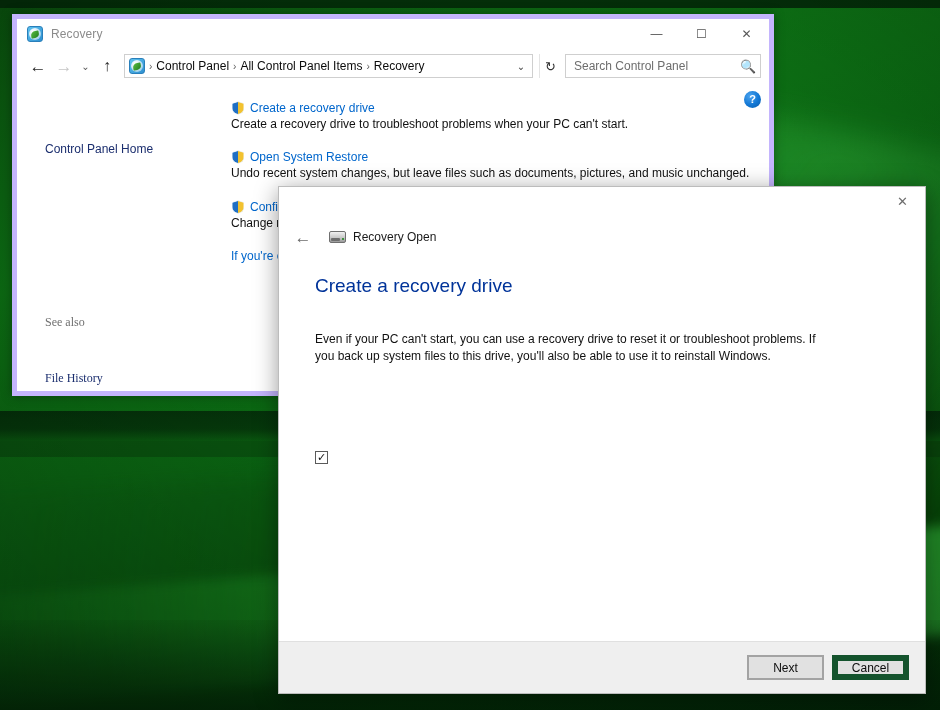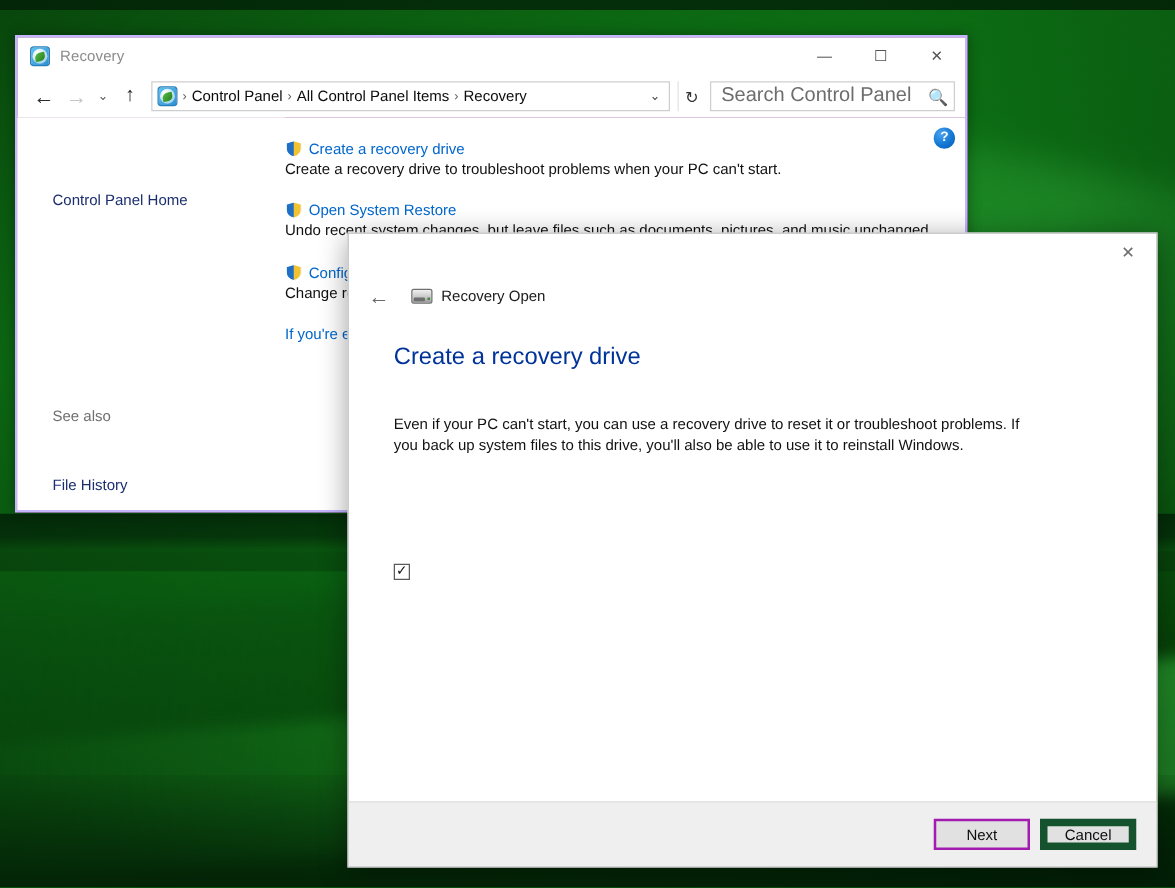--- a/index.html
+++ b/index.html
@@ -55,24 +55,24 @@
     position: absolute; left: 0; right: 0; bottom: 0; height: 90px;
     background: linear-gradient(to bottom, rgba(4,50,10,.1), rgba(3,42,8,.85));
   }
   .wp-vign {
     position: absolute; inset: 0;
     background: radial-gradient(ellipse 78% 70% at 55% 38%, rgba(0,0,0,0) 35%, rgba(0,0,0,.30) 100%);
   }
 
   
   #cp-window {
-    position: absolute; left: 12px; top: 28px;
+    position: absolute; left: 12px; top: 14px;
     width: 762px; height: 382px;
-    background: #701a75;
-    border: 2px solid #c4b5fd;
+    background: #fdba74;
+    border: 5px solid #c4b5fd;
     box-shadow: 0 0 10px rgba(0,0,0,.35);
   }
   .cp-titlebar {
     height: 30px; display: flex; align-items: center;
     background: #ffffff; position: relative;
   }
   .cp-title-icon {
     width: 16px; height: 16px; margin-left: 10px; margin-right: 8px;
     position: relative; flex: none;
   }
@@ -126,35 +126,35 @@
   .refresh-btn {
     width: 22px; height: 24px; display: flex; align-items: center; justify-content: center;
     font-size: 13px; color: #333; margin-right: 4px;
     border-left: 1px solid #e4e4e4;
   }
   .searchbox {
     width: 196px; height: 24px; border: 1px solid #cfcfcf; background: #fff;
     display: flex; align-items: center; padding: 0 4px 0 8px; flex: none;
   }
   .searchbox input {
-    flex: 1; border: none; outline: none; font-size: 16px;
+    flex: 1; border: none; outline: none; font-size: 12px;
     font-family: "Liberation Sans", sans-serif; color: #111; min-width: 0;
   }
   .searchbox input::placeholder { color: #6d6d6d; }
   .search-ico { width: 16px; color: #333; font-size: 13px; text-align: center; }
 
   .cp-body { display: flex; height: calc(100% - 64px); position: relative; background: #fff; }
   .cp-left {
     width: 214px; padding: 18px 12px 0 28px; background: #fff; flex: none;
   }
   .cp-left a {
     display: block; font-size: 12px; color: #1b2e6e; text-decoration: none;
     margin-bottom: 6px; line-height: 1.45; margin-top: 40px;
   }
-  .see-also-wrap { position: absolute; left: 28px; top: 232px; }
+  .see-also-wrap { position: absolute; left: 28px; top: 232px; font-family: Liberation Serif, serif; }
   .see-also-label { font-size: 12px; color: #6f6f6f; margin-bottom: 10px; }
 
   .cp-main { flex: 1; padding: 18px 18px 0 0; }
   .cp-h1 {
     font-size: 17px; color: #003399; font-weight: normal; margin-bottom: 22px;
     letter-spacing: .1px;
   }
   .task { margin-bottom: 17px; }
   .task-link-row { display: flex; align-items: center; margin-bottom: 1px; }
   .shield { width: 14px; height: 14px; margin-right: 5px; flex: none; }
@@ -220,21 +220,21 @@
     display: flex; align-items: center; justify-content: flex-end;
     padding-right: 16px; gap: 8px; flex: none;
   }
   .btn {
     min-width: 77px; height: 25px; font-size: 12px;
     font-family: "Liberation Sans", sans-serif;
     background: #e1e1e1; border: 6px solid #14532d; color: #0d0d0d;
     display: flex; align-items: center; justify-content: center;
     padding: 0 10px;
   }
-  .btn.default { border: 2px solid #a21caf; background: #e1e1e1; }
+  .btn.default { border: 2px solid #a3a3a3; background: #e1e1e1; }
 
   
   .cpico-outer {
     position: absolute; inset: 0; border-radius: 3px;
     background: linear-gradient(135deg, #5ec3f0 0%, #2d8fd0 100%);
     border: 1px solid #2a7fba;
   }
   .cpico-inner {
     position: absolute; left: 2px; top: 2px; right: 2px; bottom: 2px;
     border-radius: 50%;

